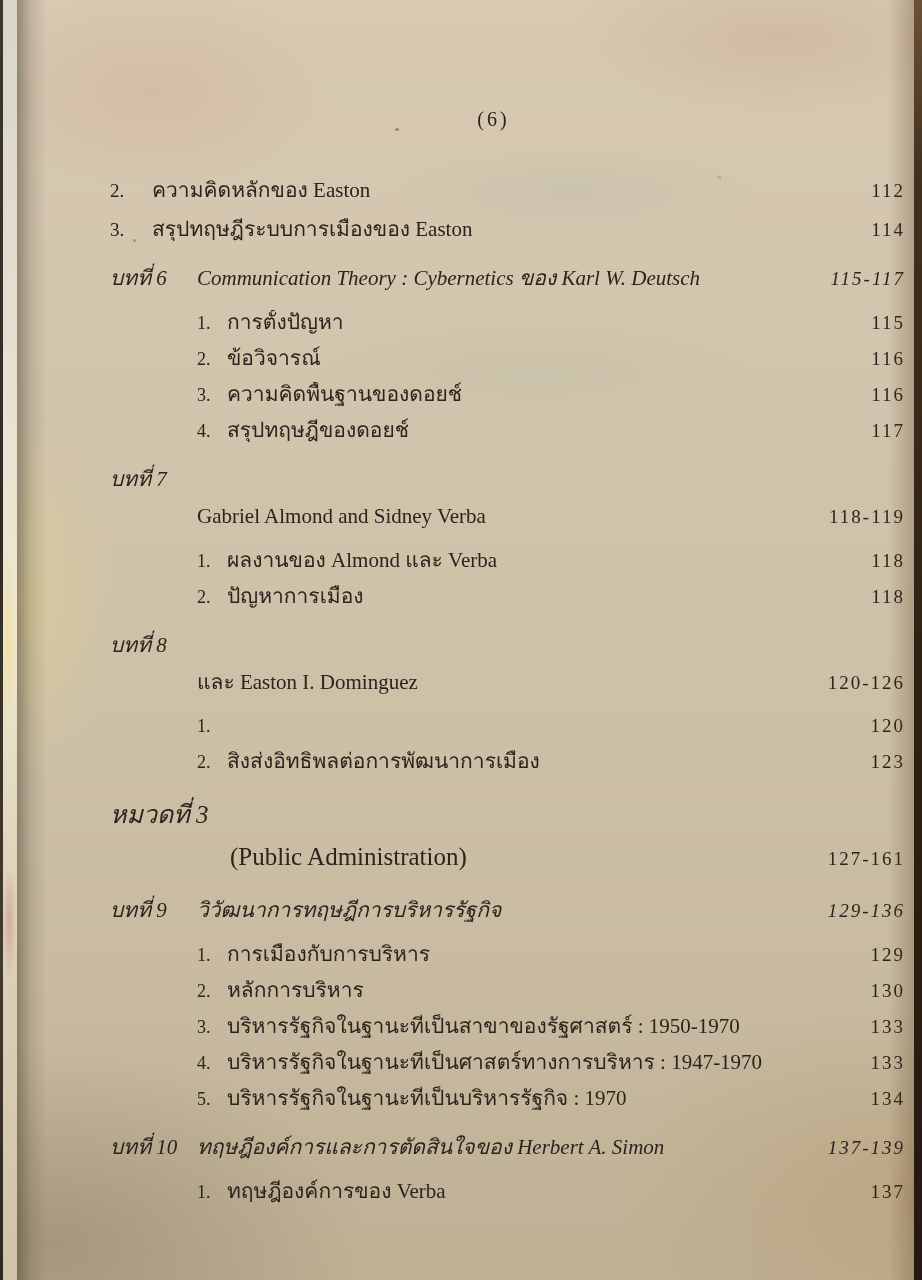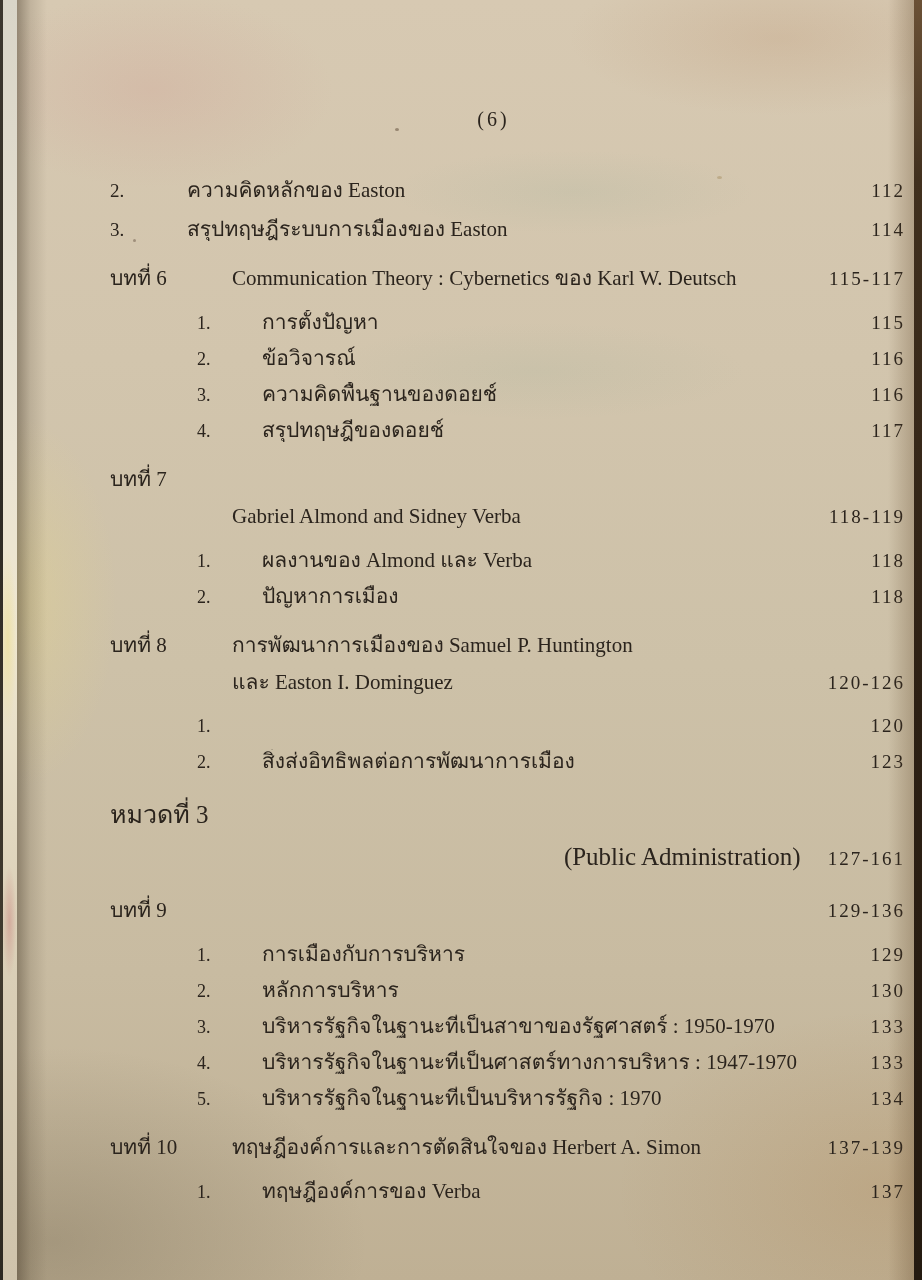--- a/index.html
+++ b/index.html
@@ -64,32 +64,32 @@
   .page-head{
     text-align:center;font-size:20px;line-height:26px;letter-spacing:3px;
     transform:translateX(-14px);
   }
   .toc{margin-top:0;}
   .row{display:flex;align-items:baseline;font-size:21px;line-height:24px;white-space:nowrap;}
   .label{flex:0 0 87px;}
   .label-wide{flex:0 0 120px;}
   .num{flex:0 0 30px;font-size:18px;}
   .loose .num{flex:0 0 42px;font-size:19px;}
-  .text{flex:1 1 auto;overflow:hidden;padding-right:8px;margin-left:35px;}
+  .text{flex:1 1 auto;overflow:hidden;padding-right:8px;}
   .pageno{flex:0 0 auto;margin-left:auto;font-size:19px;letter-spacing:2px;}
   .loose{margin-top:14px;}
   .loose-first{margin-top:46px;}
-  .head-first{margin-top:24px;}
+  .head-first{margin-top:24px;font-style:italic;}
   .head-cont{margin-top:13px;}
   .sub{margin-top:11px;}
   .sub-first{margin-top:19px;}
-  .part{font-size:25px;line-height:30px;gap:19px;}
+  .part{font-size:25px;line-height:30px;}
   .part .pageno{font-size:19px;}
   .part.head-first{margin-top:26px;}
-  .part.head-cont{margin-top:12px;text-align:right;}
+  .part.head-cont{margin-top:12px;}
 </style>
 </head>
 <body>
 
 <div class="scan">
   <div class="edge-paper"></div>
   <div class="edge-left-line"></div>
 
   <div class="page">
     <div class="speck s1"></div>
@@ -154,21 +154,20 @@
             <span class="pageno">118</span>
           </div>
           <div class="row sub">
             <span class="label"></span>
             <span class="num">2.</span>
             <span class="text">ปัญหาการเมือง</span>
             <span class="pageno">118</span>
           </div>
           <div class="row chapter head-first">
             <span class="label">บทที่ 8</span>
-            <span class="text">การพัฒนาการเมืองของ Samuel P. Huntington</span>
             <span class="pageno"></span>
           </div>
           <div class="row chapter head-cont">
             <span class="label"></span>
             <span class="text">และ Easton I. Dominguez</span>
             <span class="pageno">120-126</span>
           </div>
           <div class="row sub sub-first">
             <span class="label"></span>
             <span class="num">1.</span>
@@ -184,20 +183,21 @@
             <span class="label label-wide">หมวดที่ 3</span>
             <span class="pageno"></span>
           </div>
           <div class="row part head-cont">
             <span class="label label-wide"></span>
             <span class="text">(Public Administration)</span>
             <span class="pageno">127-161</span>
           </div>
           <div class="row chapter head-first">
             <span class="label">บทที่ 9</span>
+            <span class="text">วิวัฒนาการทฤษฎีการบริหารรัฐกิจ</span>
             <span class="pageno">129-136</span>
           </div>
           <div class="row sub sub-first">
             <span class="label"></span>
             <span class="num">1.</span>
             <span class="text">การเมืองกับการบริหาร</span>
             <span class="pageno">129</span>
           </div>
           <div class="row sub">
             <span class="label"></span>

